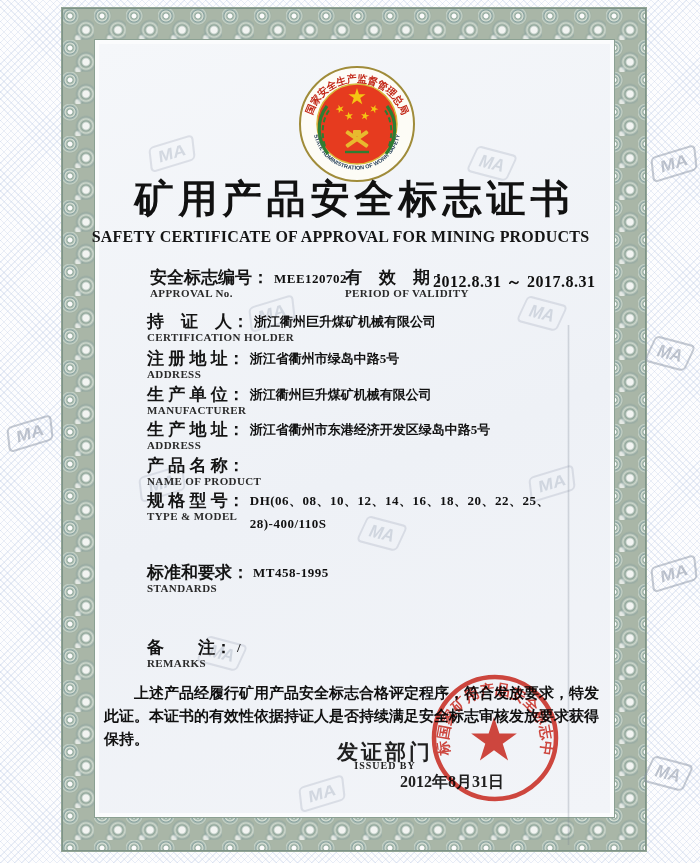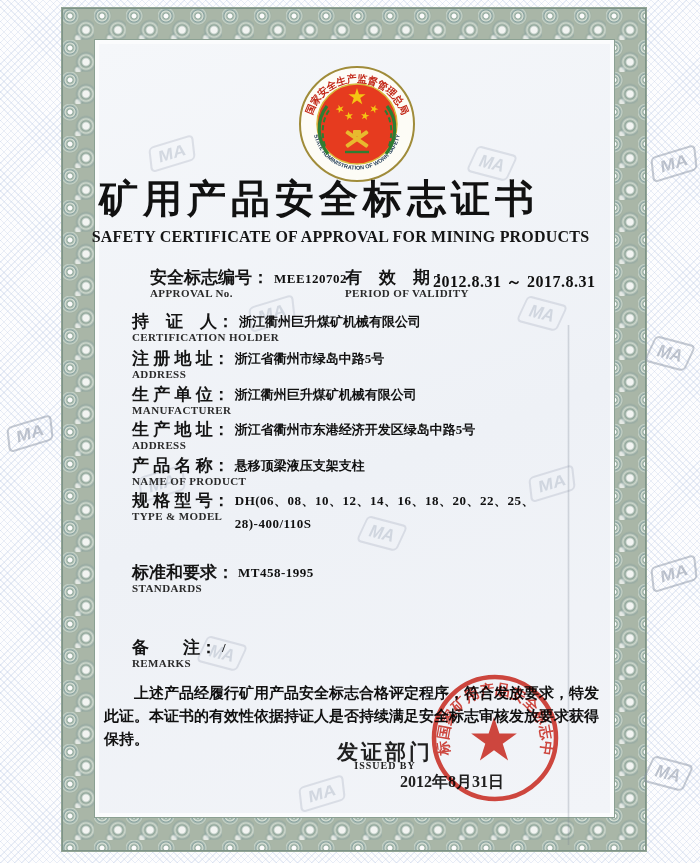--- a/index.html
+++ b/index.html
@@ -46,33 +46,33 @@
     padding:3px 7px;border-radius:5px;
     transform:skewX(-12deg) rotate(-18deg);
   }
   .wm.alt{transform:skewX(-12deg) rotate(14deg);}
   .wm.margin{border-color:rgba(140,150,165,.5);color:rgba(140,150,165,.55);}
   
   .emblem{position:absolute;left:297px;top:64px;}
   .seal{position:absolute;left:420px;top:663px;mix-blend-mode:multiply;opacity:.92;}
   
   .title-zh{
-    position:absolute;left:99px;top:172px;width:511px;
+    position:absolute;left:99px;top:172px;width:511px;text-align:center;
     font-size:39px;font-weight:bold;letter-spacing:5px;color:#111;white-space:nowrap;
   }
   .title-en{
     position:absolute;left:76px;top:228px;width:529px;text-align:center;
     font-size:16px;font-weight:bold;color:#151515;letter-spacing:.2px;white-space:nowrap;
   }
   
   .lbl{font-size:17px;font-weight:bold;white-space:nowrap;color:#141414;}
   .sub{position:absolute;left:0;top:21px;font-size:11px;font-weight:bold;letter-spacing:.4px;color:#2a2a2a;font-family:Liberation Serif, serif;white-space:nowrap;}
   .val{font-size:13px;font-weight:600;margin-left:5px;color:#101010;line-height:23px;}
   .val.num{font-family:"Liberation Serif","DejaVu Serif",serif;font-weight:bold;letter-spacing:.5px;}
-  .row{position:absolute;left:132px;display:flex;align-items:flex-start;justify-content:space-between;}
+  .row{position:absolute;left:147px;display:flex;align-items:flex-start;justify-content:space-between;}
   .row .val{max-width:350px;}
   .r0{top:310px}.r1{top:347px}.r2{top:383px}.r3{top:418px}.r4{top:454px}
   .r5{top:489px}.r6{top:561px}.r7{top:598px}.r8{top:636px}
   .approval-row{position:absolute;left:150px;top:266px;}
   .validity-row{position:absolute;left:345px;top:266px;}
   .validity-val{position:absolute;left:428px;top:270px;font-size:16px;}
   .statement{
     position:absolute;left:104px;top:682px;width:502px;
     font-size:15px;line-height:23px;font-weight:600;color:#101010;
     text-indent:2em;
@@ -167,21 +167,20 @@
     <span class="val">浙江衢州巨升煤矿机械有限公司</span>
     <div class="sub">MANUFACTURER</div>
   </div>
   <div class="row r3">
     <span class="lbl">生 产 地 址：</span>
     <span class="val">浙江省衢州市东港经济开发区绿岛中路5号</span>
     <div class="sub">ADDRESS</div>
   </div>
   <div class="row r4">
     <span class="lbl">产 品 名 称：</span>
-    <span class="val">悬移顶梁液压支架支柱</span>
     <div class="sub">NAME OF PRODUCT</div>
   </div>
   <div class="row r5">
     <span class="lbl">规 格 型 号：</span>
     <span class="val num" style="max-width:345px">DH(06、08、10、12、14、16、18、20、22、25、28)-400/110S</span>
     <div class="sub">TYPE &amp; MODEL</div>
   </div>
   <div class="row r6">
     <span class="lbl">标准和要求：</span>
     <span class="val num" style="margin-left:4px">MT458-1995</span>

